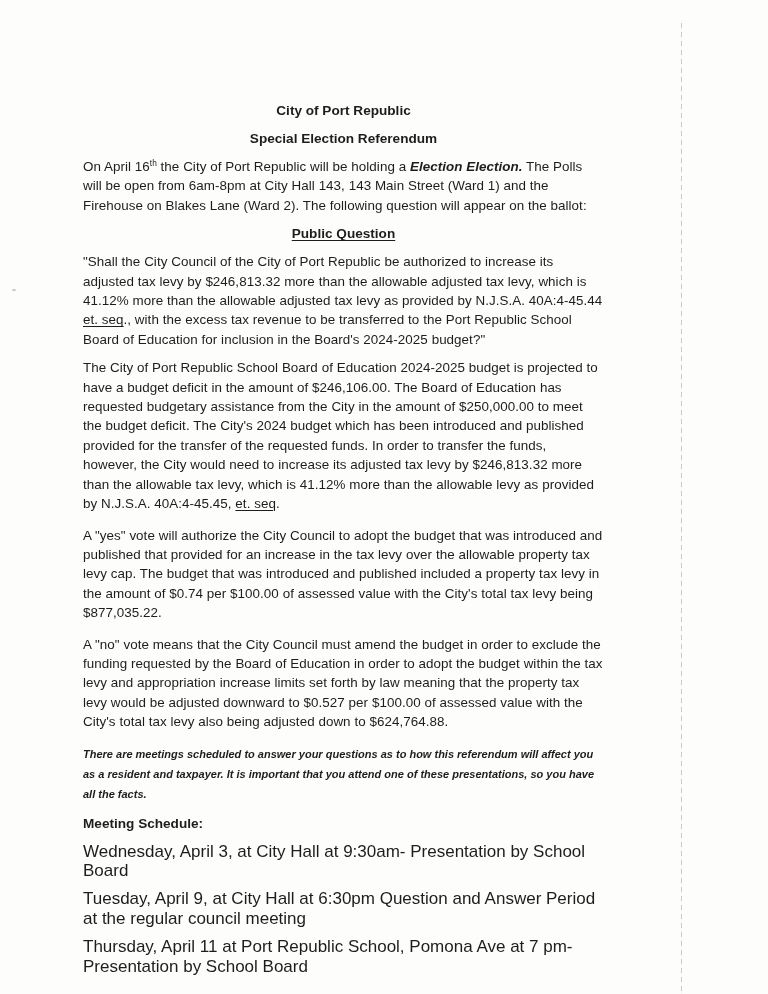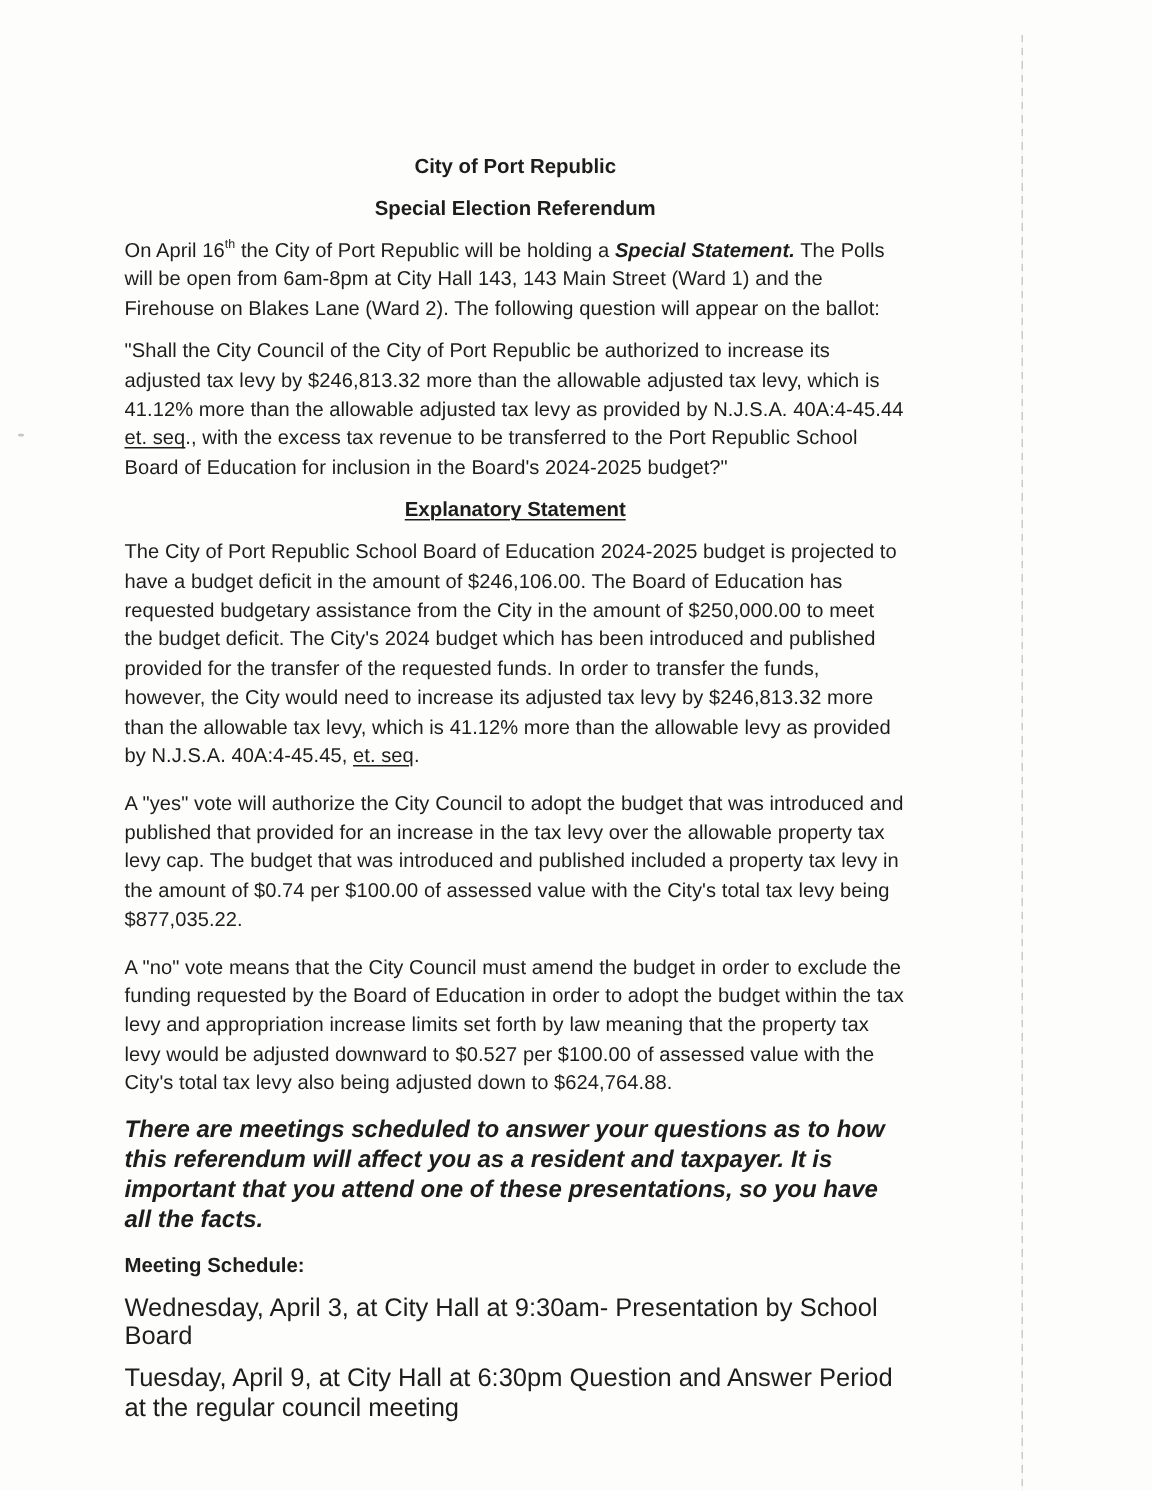--- a/index.html
+++ b/index.html
@@ -54,21 +54,21 @@
     font-weight: bold;
     font-size: 13.6px;
     line-height: 19px;
     text-align: center;
     margin: 3px 0 9px 0;
   }
   .bi { font-weight: bold; font-style: italic; }
   .notice {
     font-weight: bold;
     font-style: italic;
-    font-size: 16px;
+    font-size: 11px;
     line-height: 20px;
     margin-bottom: 10px;
   }
   sup { vertical-align: super; font-size: 0.62em; line-height: 0; text-align: right; }
   .sched-item {
     font-size: 17px;
     line-height: 19.4px;
     margin-bottom: 9px;
   }
   .gap-sm { height: 3px; }
@@ -79,39 +79,40 @@
 <div class="page">
 
   <div class="edge-line"></div>
   <div class="spot"></div>
 
   <header>
     <p class="h center">City of Port Republic</p>
     <p class="h center">Special Election Referendum</p>
   </header>
 
-  <p class="body"><span>On April 16</span><sup>th</sup><span> the City of Port Republic will be holding a </span><span class="bi">Special Statement.</span><span>  The Polls will be open from 6am-8pm at City Hall 143, 143 Main Street (Ward 1) and the Firehouse on Blakes Lane (Ward 2).  The following question will appear on the ballot:</span></p>
+  <p class="body"><span>On April 16</span><sup>th</sup><span> the City of Port Republic will be holding a </span><span class="bi">Election Election.</span><span>  The Polls will be open from 6am-8pm at City Hall 143, 143 Main Street (Ward 1) and the Firehouse on Blakes Lane (Ward 2).  The following question will appear on the ballot:</span></p>
 
+  <p class="section-heading"><span class="u">Public Question</span></p>
 
   <p class="body"><span>"Shall the City Council of the City of Port Republic be authorized to increase its adjusted tax levy by  $246,813.32 more than the allowable adjusted tax levy, which is 41.12% more than the allowable adjusted tax levy as provided by N.J.S.A. 40A:4-45.44 </span><span class="u">et. seq</span><span>., with the excess tax revenue to be transferred to the Port Republic School Board of Education for inclusion in the Board's 2024-2025 budget?"</span></p>
 
-  <p class="section-heading"><span class="u">Explanatory Statement</span></p>
 
   <p class="body"><span>The City of Port Republic School Board of Education 2024-2025 budget is projected to have a budget deficit in the amount of $246,106.00. The Board of Education has requested budgetary assistance from the City in the amount of $250,000.00 to meet the budget deficit. The City's 2024 budget which has been introduced and published provided for the transfer of the requested funds. In order to transfer the funds, however, the City would need to increase its adjusted tax levy by $246,813.32 more than the allowable tax levy, which is 41.12% more than the allowable levy as provided by N.J.S.A. 40A:4-45.45, </span><span class="u">et. seq</span><span>.</span></p>
 
   <div class="gap-sm"></div>
 
   <p class="body">A "yes" vote will authorize the City Council to adopt the budget that was introduced and published that provided for an increase in the tax levy over the allowable property tax levy cap.  The budget that was introduced and published included a property tax levy in the amount of $0.74 per $100.00 of assessed value with the City's total tax levy being $877,035.22.</p>
 
   <div class="gap-sm"></div>
 
   <p class="body">A "no" vote means that the City Council must amend the budget in order to exclude the funding requested by the Board of Education in order to adopt the budget within the tax levy and appropriation increase limits set forth by law meaning that the property tax levy would be adjusted downward to $0.527 per $100.00 of assessed value with the City's total tax levy also being adjusted down to $624,764.88.</p>
 
   <div class="gap-sm"></div>
 
   <p class="notice">There are meetings scheduled to answer your questions as to how this referendum will affect you as a resident and taxpayer.  It is important that you attend one of these presentations, so you have all the facts.</p>
 
   <p class="h">Meeting Schedule:</p>
 
   <p class="sched-item">Wednesday, April 3, at City Hall at 9:30am- Presentation by School Board</p>
   <p class="sched-item">Tuesday, April 9, at City Hall at 6:30pm Question and Answer Period at the regular council meeting</p>
+  <p class="sched-item">Thursday, April 11 at Port Republic School, Pomona Ave at 7 pm- Presentation by School Board</p>
 
 </div>
 
 </body></html>

